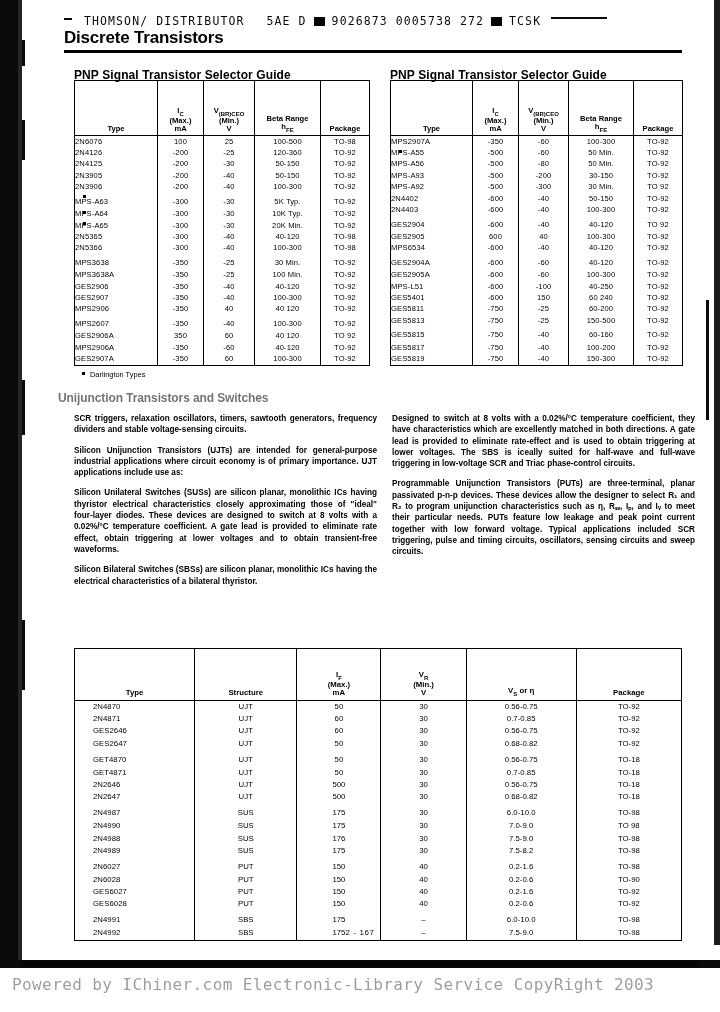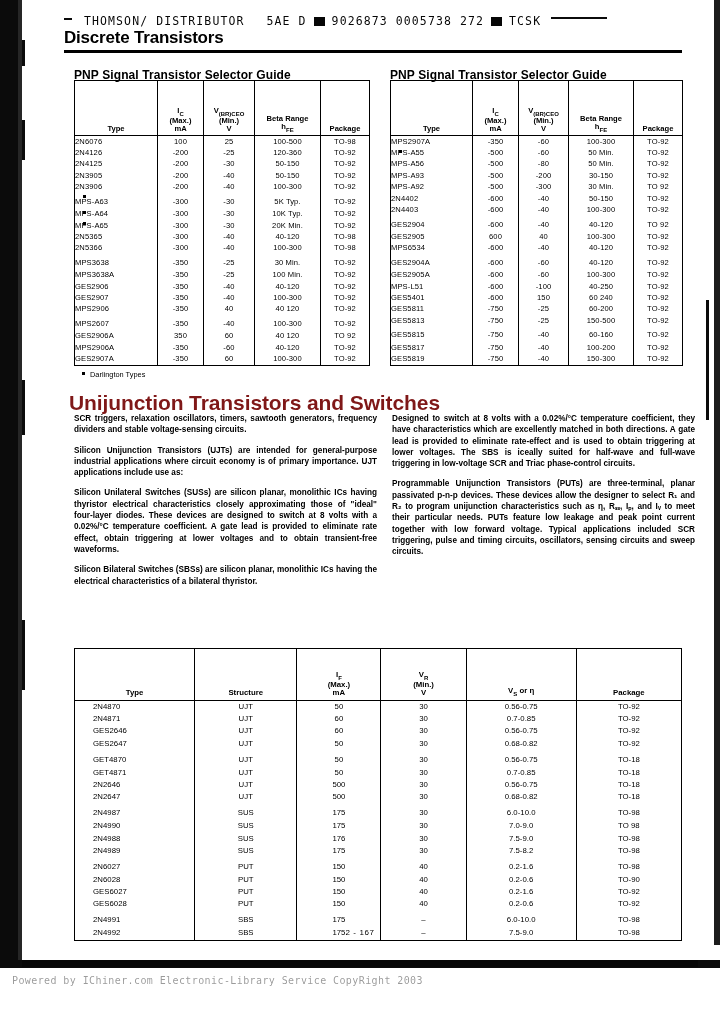--- a/index.html
+++ b/index.html
@@ -181,26 +181,26 @@
     height: 3px;
     background: #000;
     margin-right: 5px;
     position: relative;
     top: -2px;
   }
 
   
   .section-heading {
     position: absolute;
-    left: 69px;
+    left: 58px;
     top: 391px;
-    font-size: 21px;
+    font-size: 12px;
     font-weight: bold;
     letter-spacing: -0.1px;
-    color: #7f1d1d;
+    color: #737373;
   }
 
   
   .col {
     position: absolute;
     width: 303px;
   }
   .col.left { left: 74px; top: 413px; }
   .col.right { left: 392px; top: 413px; }
   .col p {
@@ -264,21 +264,21 @@
     top: 960px;
     width: 676px;
     height: 7px;
     background: #0d0d0d;
   }
   .footer-text {
     position: absolute;
     left: 12px;
     top: 975px;
     font-family: "DejaVu Sans Mono", monospace;
-    font-size: 10px;
+    font-size: 16px;
     letter-spacing: 0.4px;
     color: #9a9a9a;
   }
 </style>
 </head>
 <body>
 
 <div class="page">
 
   <div class="edge-left"></div>

